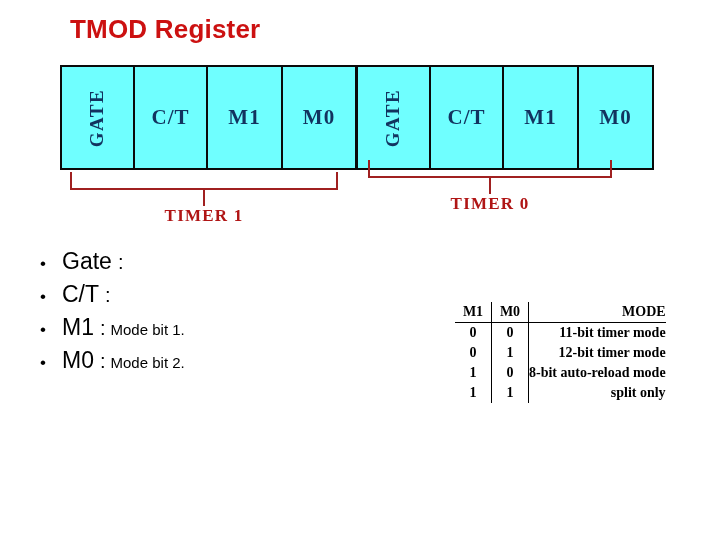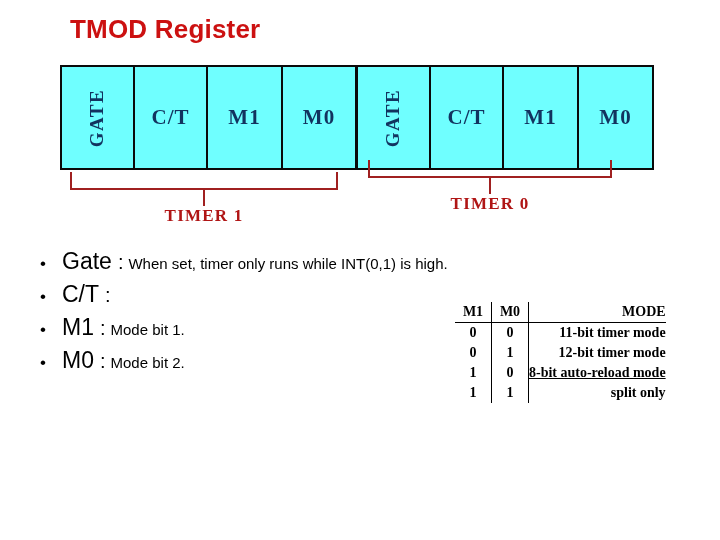--- a/index.html
+++ b/index.html
@@ -184,21 +184,21 @@
     height: 20px;
     vertical-align: middle;
     font-size: 14px;
   }
   #mode-table thead tr { border-bottom: 1.5px solid #000; }
   #mode-table tbody td {
     height: 20px;
     vertical-align: middle;
     font-size: 14px;
   }
-  .mode-8bit { padding-left: 10px; text-decoration: underline; }
+  .mode-8bit { padding-left: 10px; }
   .mode-split { padding-left: 10px; }
 </style>
 </head>
 <body>
 
 <div id="page-title">TMOD Register</div>
 
 <div id="register-diagram">
   <div id="register-cells">
 
@@ -252,21 +252,20 @@
   <div class="stem"></div>
   <div class="bracket-label">TIMER 0</div>
 </div>
 
 <div id="bullet-list">
 
   <div class="bullet-row">
     <span class="bullet-dot">•</span>
     <span class="bullet-term">Gate</span>
     <span class="bullet-colon">:</span>
-    <span class="bullet-desc">When set, timer  only runs while INT(0,1) is  high.</span>
   </div>
 
   <div class="bullet-row">
     <span class="bullet-dot">•</span>
     <span class="bullet-term">C/T</span>
     <span class="bullet-colon">:</span>
   </div>
 
   <div class="bullet-row">
     <span class="bullet-dot">•</span>

